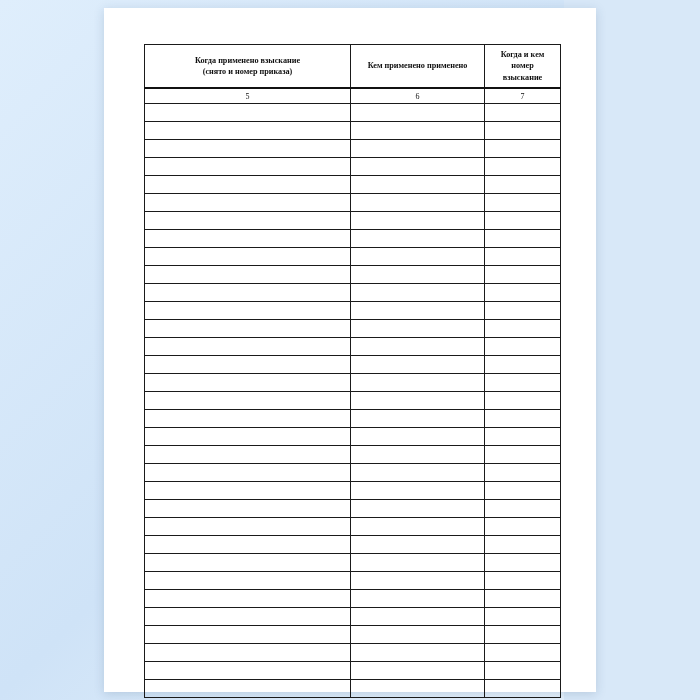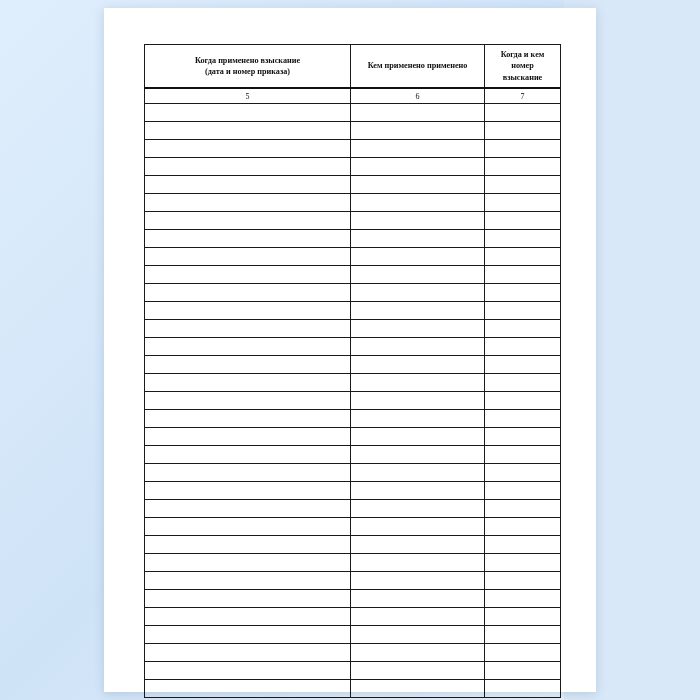--- a/index.html
+++ b/index.html
@@ -82,21 +82,21 @@
       <table class="reg">
         <colgroup>
           <col class="col1">
           <col class="col2">
           <col class="col3">
         </colgroup>
         <thead>
           <tr>
             <th class="hdr-cell">
               <span>Когда применено взыскание</span>
-              <span class="line2">(дата и номер приказа)</span>
+              <span class="line2">(снято и номер приказа)</span>
             </th>
             <th class="hdr-cell">
               <span>Кем применено применено</span>
             </th>
             <th class="hdr-cell">
               <span>Когда и кем</span>
               <span class="line2">номер</span>
               <span class="line2">взыскание</span>
             </th>
           </tr>

